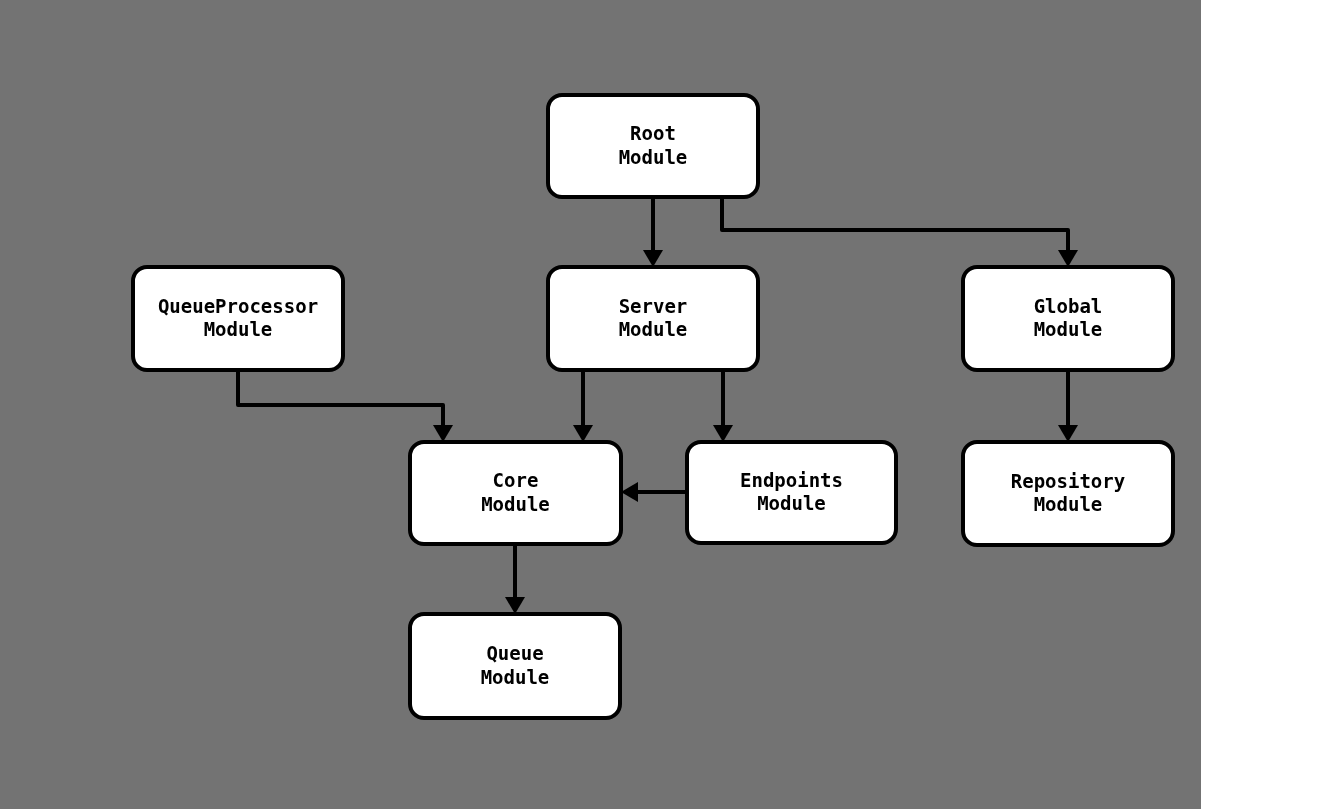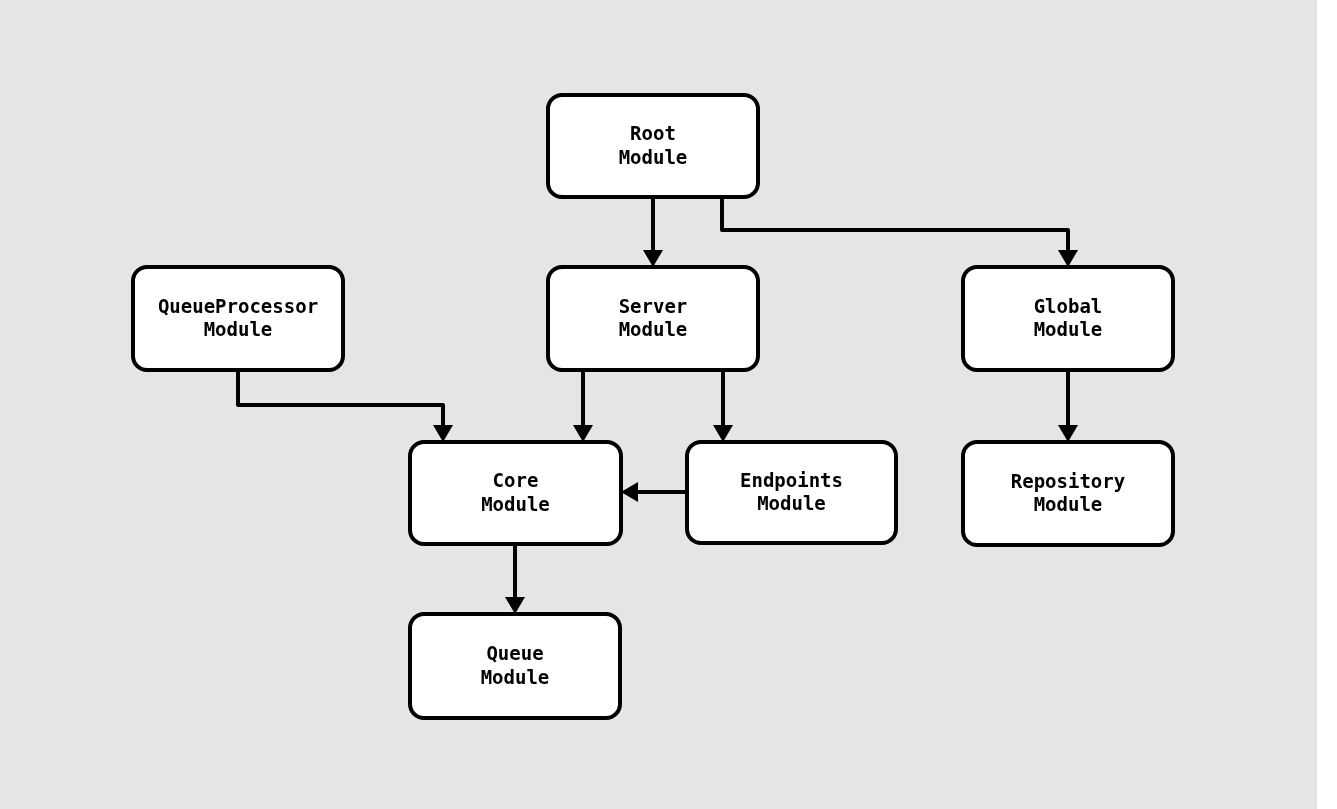--- a/index.html
+++ b/index.html
@@ -9,23 +9,23 @@
     background: #ffffff;
   }
   body {
     width: 1337px;
     height: 809px;
     overflow: hidden;
     font-family: "DejaVu Sans Mono", "Liberation Mono", monospace;
   }
   #diagram-root {
     position: relative;
-    width: 1317px;
+    width: 1201px;
     height: 809px;
-    background: #e5e5e5;
+    background: #737373;
   }
   #graph-svg {
     position: absolute;
     top: 0;
     left: 0;
     width: 1337px;
     height: 809px;
     display: block;
   }
   .node-box {

